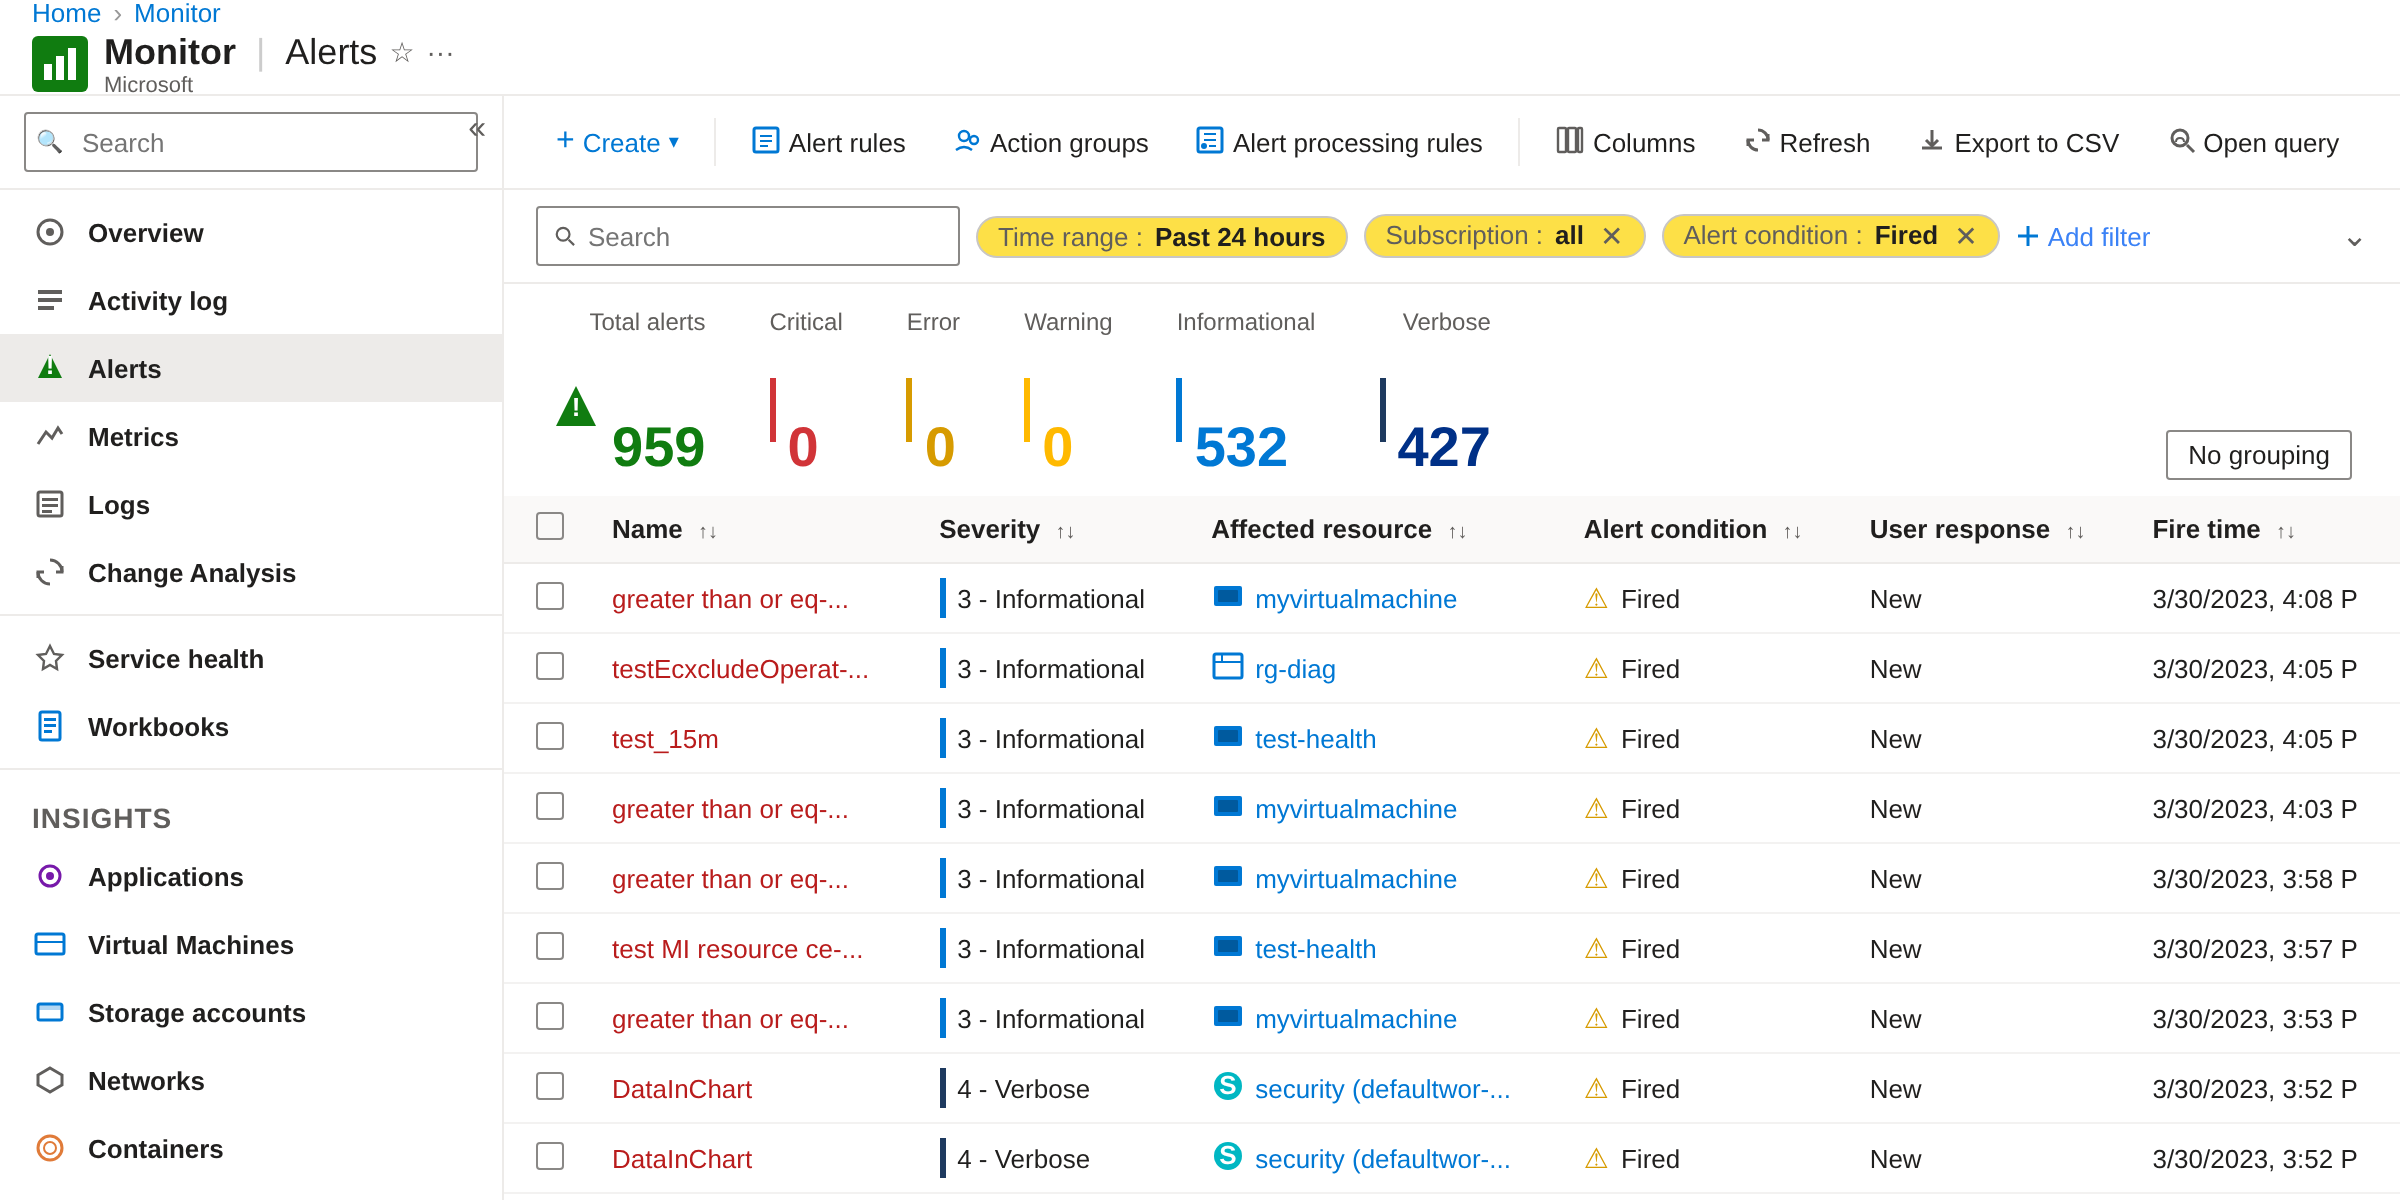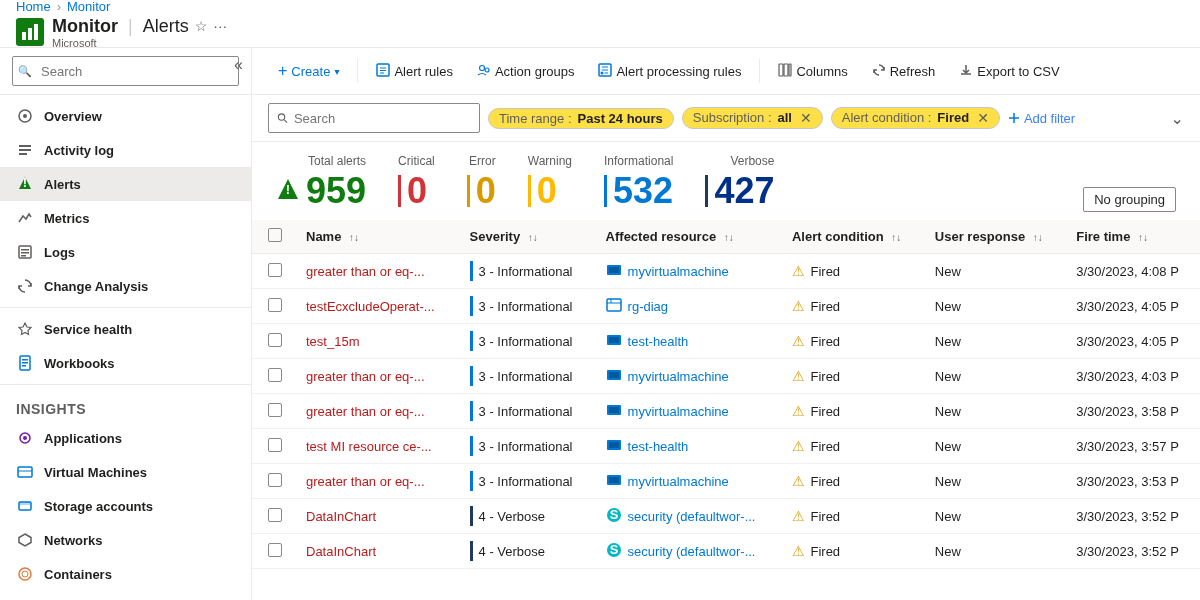--- a/index.html
+++ b/index.html
@@ -55,21 +55,21 @@
     .filter-tag { display: flex; align-items: flex-start; gap: 6px; background: #fde047; border: 1px solid #c8c6c4; border-radius: 16px; padding: 2px 10px; font-size: 12px; color: #201f1e; white-space: nowrap; }
     .filter-tag .tag-close { cursor: pointer; color: #605e5c; font-size: 14px; margin-left: 2px; }
     .filter-tag .tag-label { color: #605e5c; }
     .add-filter-btn { display: flex; align-items: center; gap: 4px; color: #3b82f6; cursor: pointer; font-size: 13px; border: none; background: transparent; }
     .filters-expand { margin-left: auto; color: #605e5c; cursor: pointer; font-size: 16px; }
     
     
     .stats-bar { display: flex; align-items: flex-end; gap: 32px; padding: 12px 24px 8px; }
     .stat-item { display: flex; flex-direction: column; gap: 2px; text-align: right; }
     .stat-label { font-size: 12px; color: #605e5c; }
-    .stat-value { font-size: 36px; font-weight: 600; display: flex; align-items: center; gap: 4px; }
+    .stat-value { font-size: 28px; font-weight: 600; display: flex; align-items: center; gap: 4px; margin-top: 38px; }
     .stat-bar-accent { width: 3px; height: 32px; flex-shrink: 0; }
     .stat-with-bar { display: flex; align-items: center; gap: 6px; }
     .no-grouping-btn { margin-left: auto; border: 1px solid #8a8886; background: white; padding: 4px 10px; border-radius: 2px; cursor: pointer; font-size: 13px; color: #201f1e; }
     
     
     .table-container { flex: 1; overflow-y: auto; }
     table { width: 100%; border-collapse: collapse; }
     thead th { padding: 8px 12px; text-align: left; border-bottom: 1px solid #edebe9; background: #faf9f8; font-weight: 600; color: #201f1e; font-size: 13px; white-space: nowrap; position: sticky; top: 0; }
     thead th .sort-icon { color: #605e5c; font-size: 10px; margin-left: 4px; }
     tbody tr { border-bottom: 1px solid #f3f2f1; }
@@ -332,20 +332,30 @@
           <span>Refresh</span>
         </button>
         <button class="toolbar-btn">
           <span style="color:#605e5c;">
             <svg width="14" height="14" viewBox="0 0 14 14">
                 <path d="M7 2 L7 9 M4 7 L7 10 L10 7" fill="none" stroke="#605e5c" stroke-width="1.5"></path>
                 <path d="M2 11 L12 11" stroke="#605e5c" stroke-width="1.5"></path>
               </svg>
           </span>
           <span>Export to CSV</span>
+        </button>
+        <button class="toolbar-btn">
+          <span style="color:#605e5c;">
+            <svg width="14" height="14" viewBox="0 0 14 14">
+                <circle cx="6" cy="6" r="4" fill="none" stroke="#605e5c" stroke-width="1.5"></circle>
+                <line x1="9.5" y1="9.5" x2="13" y2="13" stroke="#605e5c" stroke-width="1.5"></line>
+                <path d="M4 8 Q4 6 6 6 Q8 6 8 8" fill="none" stroke="#605e5c" stroke-width="1"></path>
+              </svg>
+          </span>
+          <span>Open query</span>
         </button>
       </div>
 
       <div class="filters-bar">
         <div class="filter-search">
           <svg width="12" height="12" viewBox="0 0 12 12">
               <circle cx="5" cy="5" r="3.5" fill="none" stroke="#605e5c" stroke-width="1.2"></circle>
               <line x1="8" y1="8" x2="11" y2="11" stroke="#605e5c" stroke-width="1.2"></line>
             </svg>
           <input type="text" placeholder="Search" style="">

